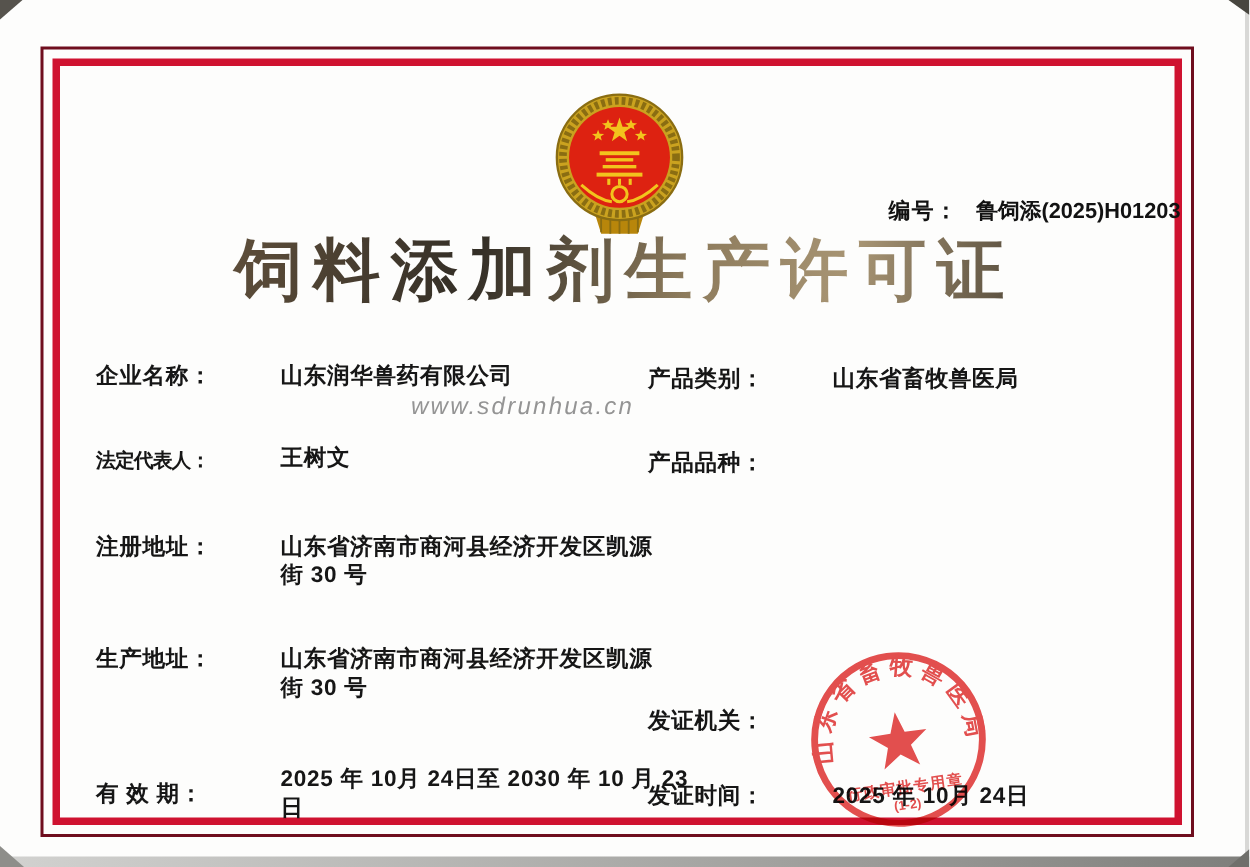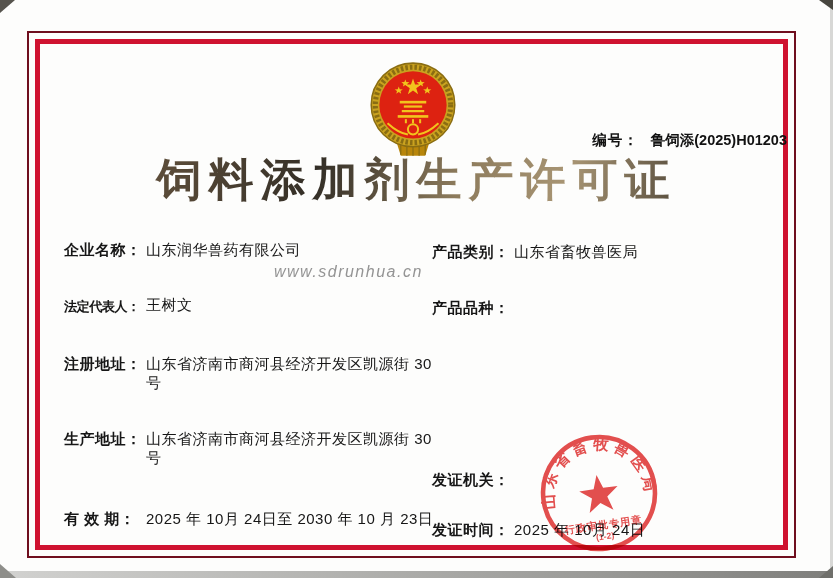--- a/index.html
+++ b/index.html
@@ -28,23 +28,23 @@
   .number .num-label{margin-right:12px;letter-spacing:1px;}
   
   .title{position:absolute;top:150px;left:0;width:100%;margin:0;text-align:center;
     font-size:45px;font-weight:700;letter-spacing:7px;
     background:linear-gradient(100deg,#93805f 0%,#5f4f3b 18%,#332e26 38%,#8d7b5c 55%,#a89574 68%,#3c352b 86%,#6e5d45 100%);
     -webkit-background-clip:text;background-clip:text;color:transparent;}
   
   .watermark{position:absolute;left:274px;top:263px;font-size:16px;font-style:italic;
     color:#949494;letter-spacing:1.5px;}
   
-  .row{position:absolute;display:flex;align-items:flex-start;}
+  .row{position:absolute;display:flex;align-items:flex-start;gap:41px;}
   .lbl{flex:0 0 82px;width:82px;font-size:15px;font-weight:700;letter-spacing:.5px;}
-  .val{font-size:15px;font-weight:400;letter-spacing:.5px;}
+  .val{font-size:15px;font-weight:700;letter-spacing:.5px;}
   .lbl-tight{font-size:13.2px;letter-spacing:-.6px;padding-top:1.5px;}
   .r-company{left:64px;top:241px;width:370px;}
   .r-legal{left:64px;top:296px;width:370px;}
   .r-regaddr{left:64px;top:355px;width:380px;}
   .r-prodaddr{left:64px;top:430px;width:380px;}
   .r-validity{left:64px;top:510px;width:400px;align-items:center;}
   .r-category{left:432px;top:243px;width:360px;}
   .r-products-label{left:432px;top:299px;}
   .products-block{position:absolute;left:514px;top:299px;width:272px;}
   .products-block .pline{font-size:13.4px;font-weight:700;line-height:25px;white-space:nowrap;letter-spacing:.2px;}

